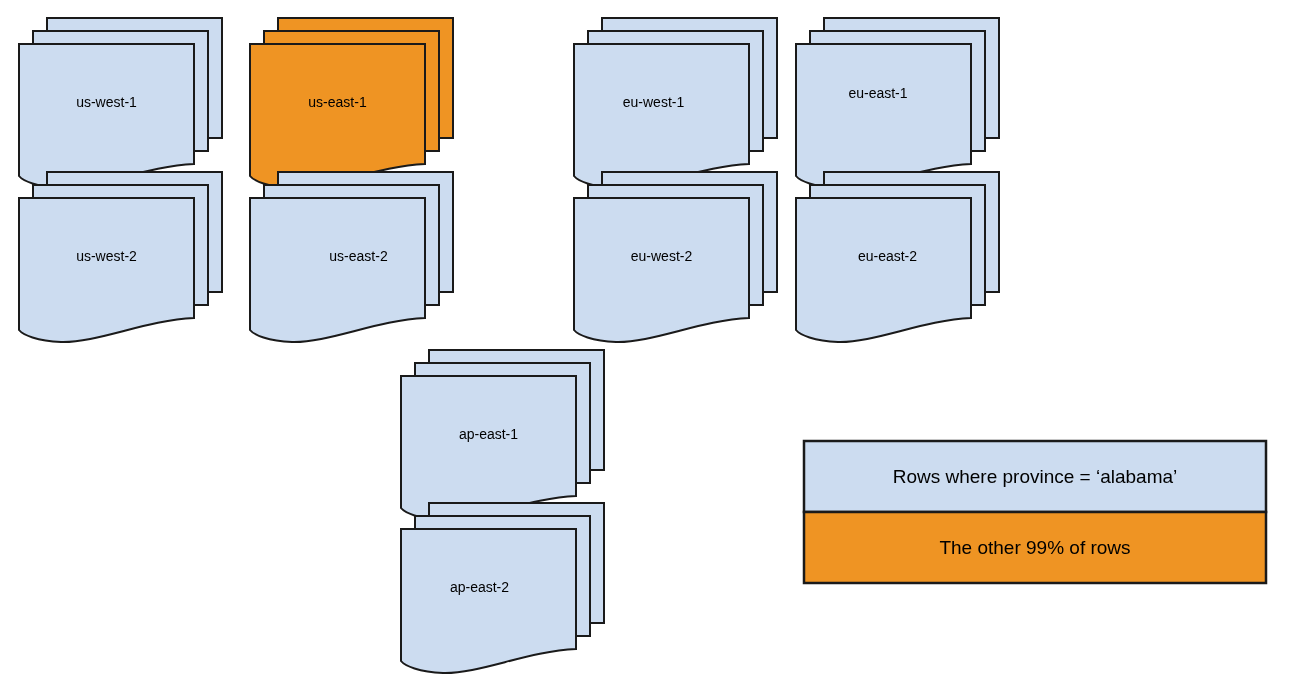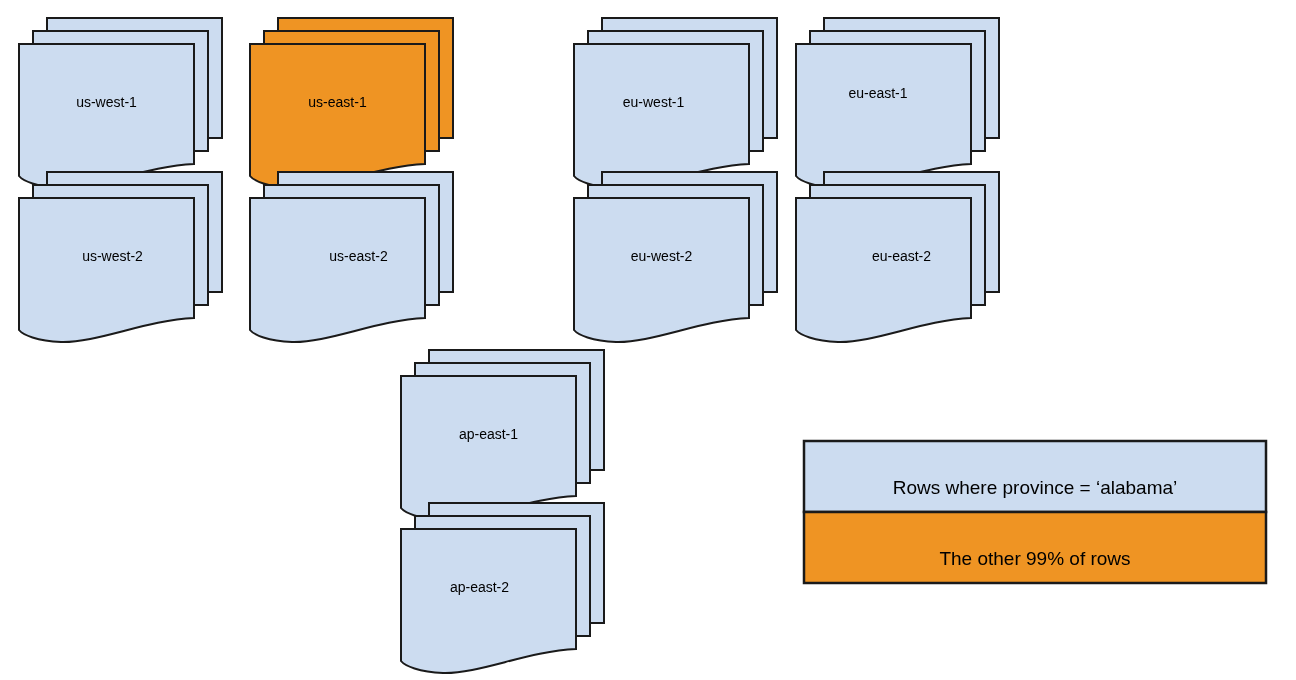--- a/index.html
+++ b/index.html
@@ -37,21 +37,20 @@
 
   .legend-label {
     position: absolute;
     font-family: "Liberation Sans", sans-serif;
     font-size: 19px;
     color: #000000;
     white-space: nowrap;
     text-align: center;
     pointer-events: none;
     line-height: 1;
-    margin-top: 11px;
   }
 </style>
 </head>
 <body>
 
 <div id="canvas">
 
   <svg id="diagram-svg" width="1296" height="680" viewBox="0 0 1296 680" style="position:absolute;left:0;top:0;">
     <g id="stacks-layer">
         <g>
@@ -109,23 +108,23 @@
         <rect x="804" y="441" width="462" height="71" fill="#ccdcf0" stroke="#1a1a1a" stroke-width="2.5"></rect>
         <rect x="804" y="512" width="462" height="71" fill="#ef9423" stroke="#1a1a1a" stroke-width="2.5"></rect>
       </g>
   </svg>
 
   <div id="labels-layer">
       <div class="stack-label" style="left: 19px; top: 95px; width: 175px;">us-west-1</div>
       <div class="stack-label" style="left: 250px; top: 95px; width: 175px;">us-east-1</div>
       <div class="stack-label" style="left: 574px; top: 95px; width: 159px;">eu-west-1</div>
       <div class="stack-label" style="left: 796px; top: 86px; width: 164px;">eu-east-1</div>
-      <div class="stack-label" style="left: 19px; top: 249px; width: 175px; padding-left: 6px;">us-west-2</div>
+      <div class="stack-label" style="left: 19px; top: 249px; width: 175px;">us-west-2</div>
       <div class="stack-label" style="left: 250px; top: 249px; width: 175px; margin-left: 21px;">us-east-2</div>
       <div class="stack-label" style="left: 574px; top: 249px; width: 175px;">eu-west-2</div>
-      <div class="stack-label" style="left: 796px; top: 249px; width: 183px; margin-left: 14px;">eu-east-2</div>
+      <div class="stack-label" style="left: 796px; top: 249px; width: 183px;">eu-east-2</div>
       <div class="stack-label" style="left: 401px; top: 427px; width: 175px;">ap-east-1</div>
       <div class="stack-label" style="left: 392px; top: 580px; width: 175px;">ap-east-2</div>
       <div class="legend-label" style="left: 804px; top: 466.5px; width: 462px;">Rows where province = ‘alabama’</div>
       <div class="legend-label" style="left: 804px; top: 537.5px; width: 462px;">The other 99% of rows</div>
     </div>
 
 </div>
 
 </body></html>

